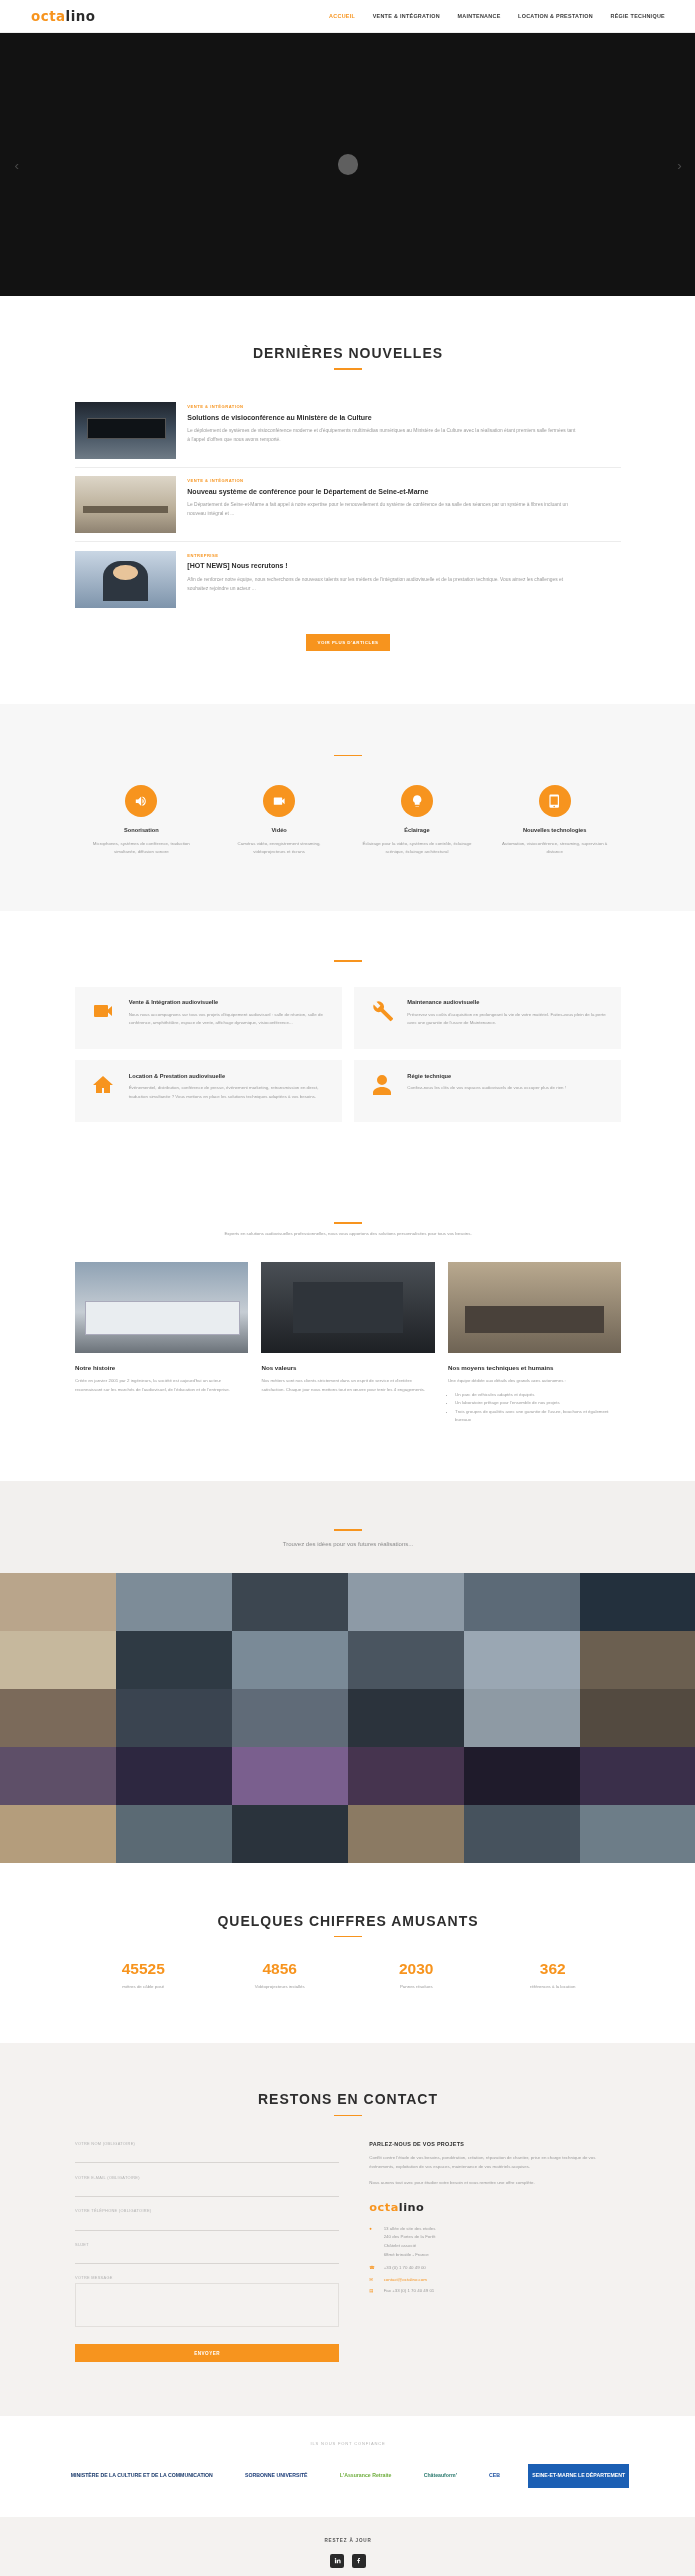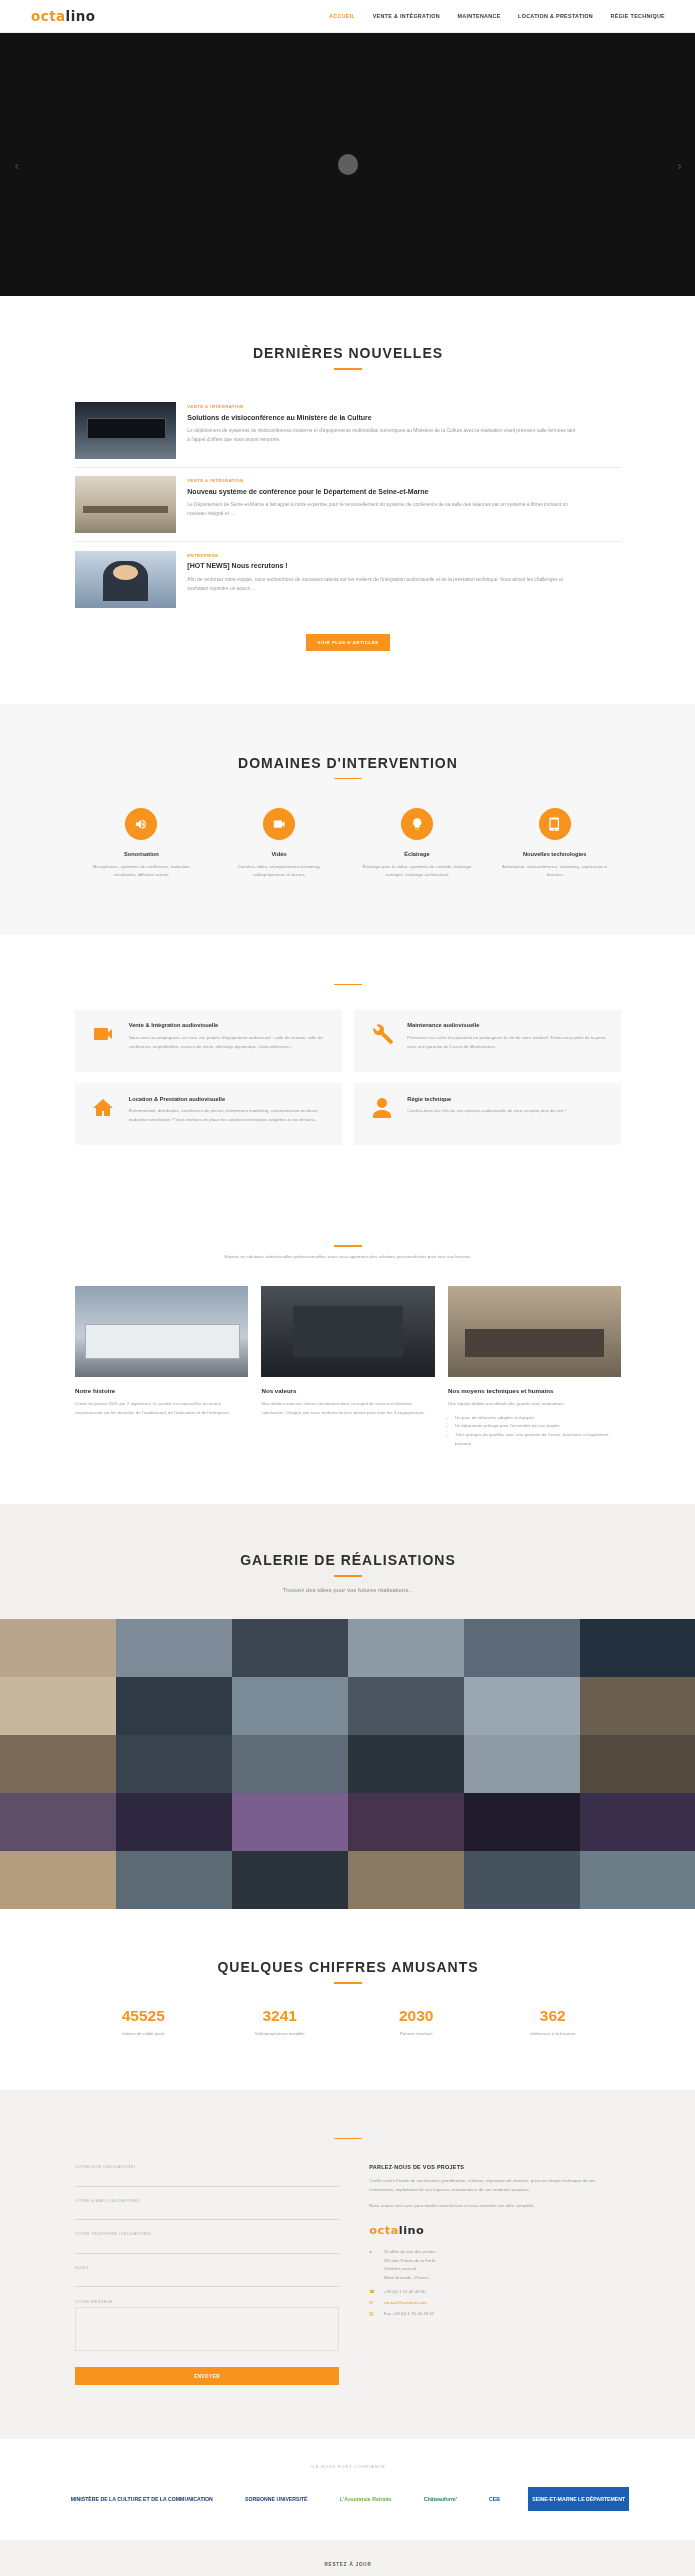--- a/index.html
+++ b/index.html
@@ -410,21 +410,20 @@
     </div>
 
     <div class="center news-more">
       <button class="btn-orange">VOIR PLUS D'ARTICLES</button>
     </div>
   </div>
 </section>
 
 <section class="domaines">
   <div class="wrap">
-    <h2 class="section-title">DOMAINES D'INTERVENTION</h2>
     <div class="title-rule"></div>
 
     <div class="domaine-grid">
 
       <div class="domaine">
         <div class="circle">
           <svg viewBox="0 0 24 24">
               <path d="M3 9v6h4l5 5V4L7 9H3zm13.5 3a4.5 4.5 0 00-2.5-4v8a4.5 4.5 0 002.5-4zm-2.5-8v2a6.5 6.5 0 010 12v2a8.5 8.5 0 000-16z"></path>
             </svg>
         </div>
@@ -553,21 +552,20 @@
           <li>Trois groupes de qualités avec une garantie de l'usure, bouchons et également bureaux</li>
         </ul>
       </div>
 
     </div>
   </div>
 </section>
 
 <section class="gallery-sec">
   <div class="wrap">
-    <h2 class="section-title">GALERIE DE RÉALISATIONS</h2>
     <div class="title-rule"></div>
     <p class="section-sub">Trouvez des idées pour vos futures réalisations...</p>
   </div>
   <div class="gallery-grid" id="gallery-grid">
       <div class="gcell" style="background: rgb(185, 165, 139);"></div>
       <div class="gcell" style="background: rgb(125, 140, 152);"></div>
       <div class="gcell" style="background: rgb(60, 70, 80);"></div>
       <div class="gcell" style="background: rgb(141, 154, 166);"></div>
       <div class="gcell" style="background: rgb(92, 106, 119);"></div>
       <div class="gcell" style="background: rgb(35, 48, 61);"></div>
@@ -601,37 +599,38 @@
 <section class="stats">
   <div class="wrap">
     <h2 class="section-title">QUELQUES CHIFFRES AMUSANTS</h2>
     <div class="title-rule"></div>
     <div class="stat-grid">
       <div>
         <div class="stat-num">45525</div>
         <div class="stat-lbl">mètres de câble posé</div>
       </div>
       <div>
-        <div class="stat-num">3241</div>
+        <div class="stat-num">4856</div>
         <div class="stat-lbl">Vidéoprojecteurs installés</div>
       </div>
       <div>
         <div class="stat-num">2030</div>
         <div class="stat-lbl">Pannes résolues</div>
       </div>
       <div>
         <div class="stat-num">362</div>
         <div class="stat-lbl">références à la location</div>
       </div>
     </div>
   </div>
 </section>
 
 <section class="contact">
   <div class="wrap">
+    <h2 class="section-title">RESTONS EN CONTACT</h2>
     <div class="title-rule"></div>
 
     <div class="contact-grid">
 
       <form>
         <div class="field">
           <label class="field-label">VOTRE NOM (OBLIGATOIRE)</label>
           <input type="text" value="" style="">
         </div>
         <div class="field">

